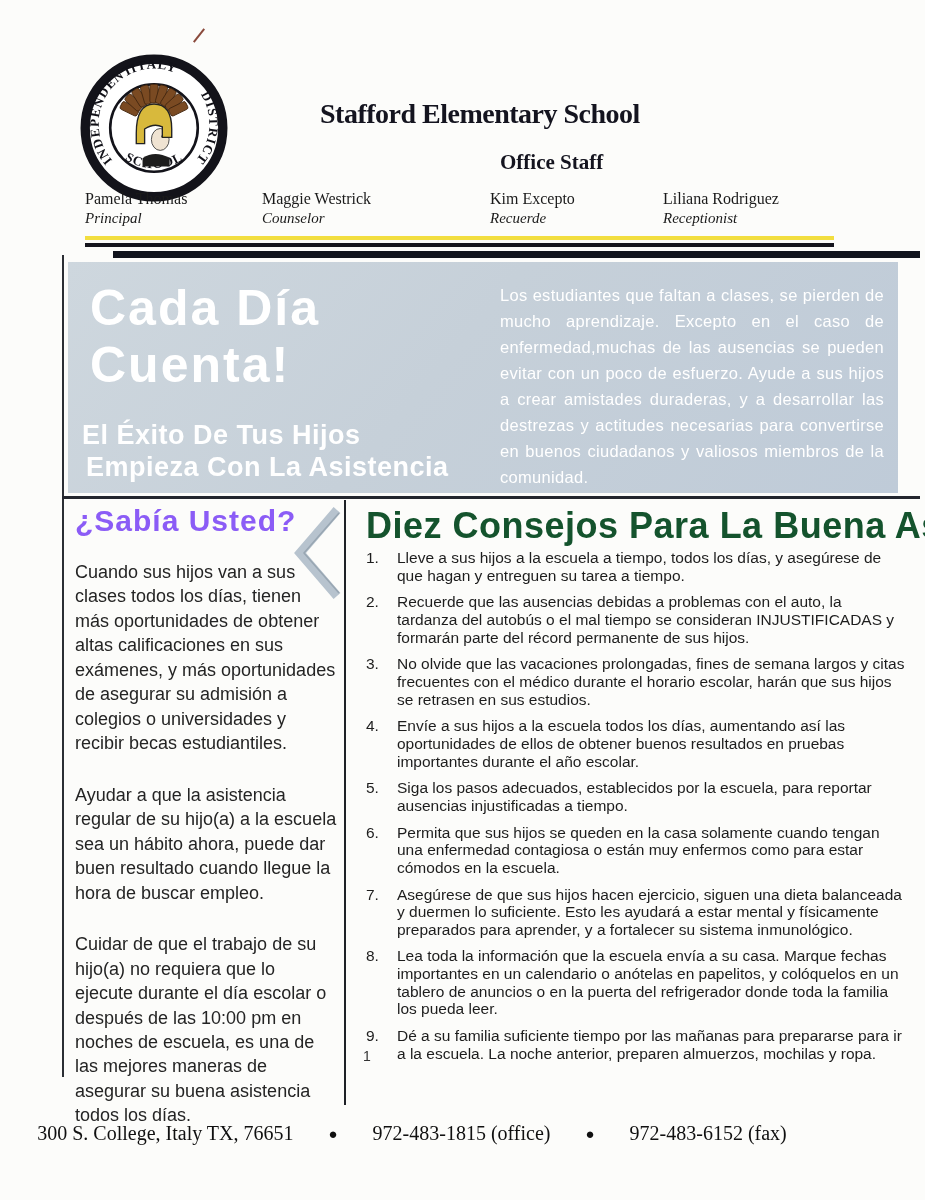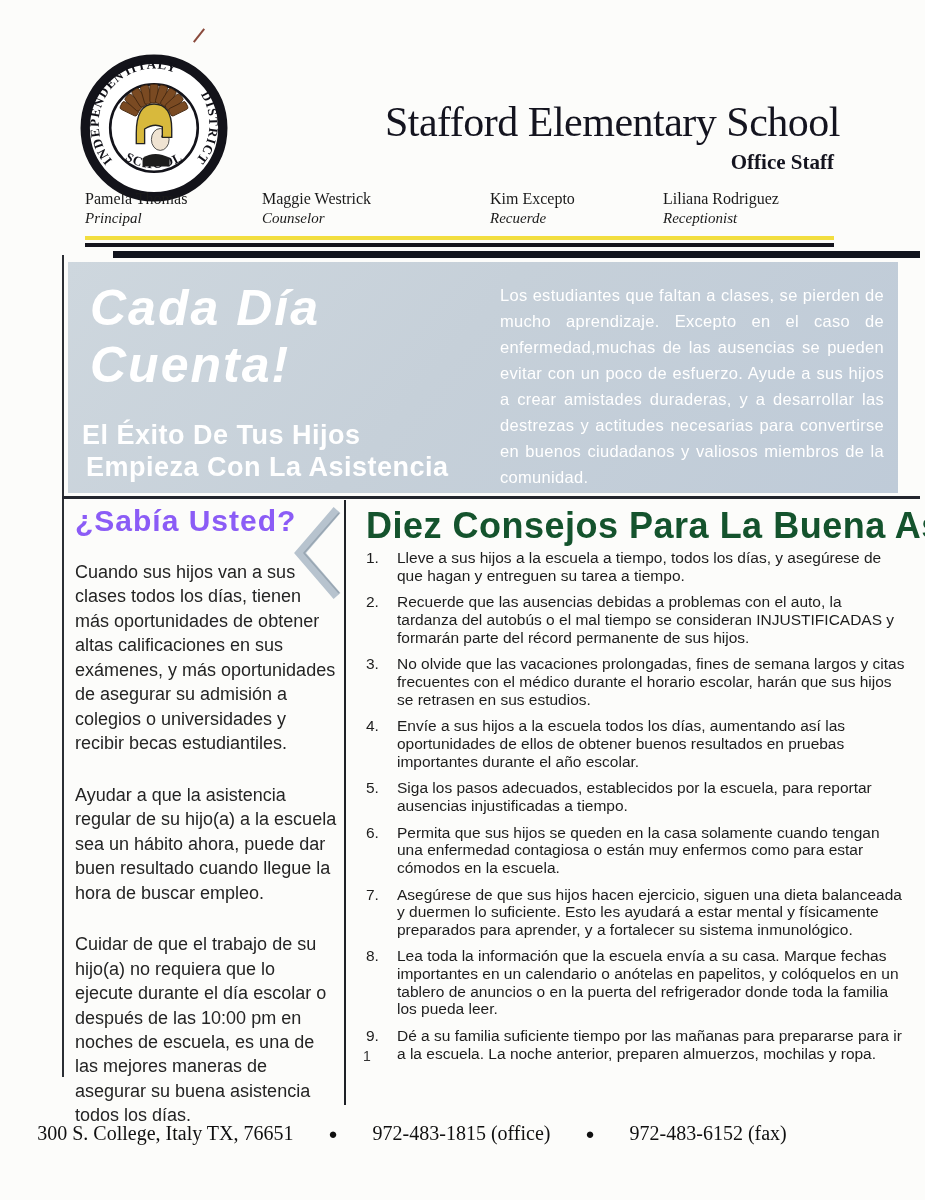--- a/index.html
+++ b/index.html
@@ -1,39 +1,39 @@
 <!DOCTYPE html>
 <html><head>
 <meta charset="utf-8">
 <style>
   * { margin:0; padding:0; box-sizing:border-box; }
   body { background:#ffffff; font-family:"Liberation Sans", sans-serif; }
   .page { position:relative; width:925px; height:1200px; background:#fcfcfa; overflow:hidden; }
 
   
   .logo { position:absolute; left:80px; top:54px; width:148px; height:148px; }
-  .school-title { position:absolute; left:320px; top:98px; width:520px; text-align:right;
-    font-family:"Liberation Serif", serif; font-weight:normal; font-size:42px; color:#14141f; letter-spacing:-0.5px; }
-  .office-staff { position:absolute; left:500px; top:150px; width:334px; text-align:right;
+  .school-title { position:absolute; left:320px; top:98px; width:520px; text-align:left;
+    font-family:"Liberation Serif", serif; font-weight:bold; font-size:28px; color:#14141f; letter-spacing:-0.5px; }
+  .office-staff { position:absolute; left:500px; top:150px; width:334px; text-align:left;
     font-family:"Liberation Serif", serif; font-weight:bold; font-size:21px; color:#14141f; }
   .staff-entry { position:absolute; top:190px; font-family:"Liberation Serif", serif; color:#1a1a1a; }
   .staff-entry .nm { font-size:16px; }
   .staff-entry .tt { font-size:15px; font-style:italic; margin-top:2px; }
   .s0{left:85px;} .s1{left:262px;} .s2{left:490px;} .s3{left:663px;}
   .yellow-line { position:absolute; left:85px; top:236px; width:749px; height:4px; background:#f2de3f; }
   .black-line  { position:absolute; left:85px; top:243px; width:749px; height:4px; background:#15151d; }
   .pen-mark { position:absolute; left:198px; top:27px; width:2px; height:17px; background:#8a4a3c; transform:rotate(38deg); }
 
   
   .banner-top-bar { position:absolute; left:113px; top:251px; width:807px; height:7px; background:#10131c; }
   .left-vline { position:absolute; left:62px; top:255px; width:2px; height:822px; background:#2b2e34; }
   .banner { position:absolute; left:68px; top:262px; width:830px; height:231px;
     background:linear-gradient(130deg,#ced7de 0%,#c6d0d9 45%,#bfcbd8 100%); }
   .headline { position:absolute; left:22px; top:18px; color:#fff; font-weight:800;
-    font-size:50px; line-height:57px; letter-spacing:2px;font-style:italic; }
+    font-size:50px; line-height:57px; letter-spacing:2px; }
   .subhead1 { position:absolute; left:14px; top:150px; color:#fff; font-weight:600; font-size:27px; letter-spacing:0.5px;margin-top:8px; }
   .subhead2 { position:absolute; left:18px; top:190px; color:#fff; font-weight:600; font-size:27px; letter-spacing:0.5px; }
   .banner-par { position:absolute; left:432px; top:20px; width:384px; color:#fff;
     font-size:16.5px; line-height:1.58; text-align:justify; letter-spacing:0.3px; }
 
   
   .section-rule { position:absolute; left:62px; top:496px; width:858px; height:3px; background:#23262e; }
   .col-divider  { position:absolute; left:344px; top:500px; width:2px; height:605px; background:#1e2126; }
 
   .sabia-heading { position:absolute; left:75px; top:504px; font-weight:800; font-size:30px;

